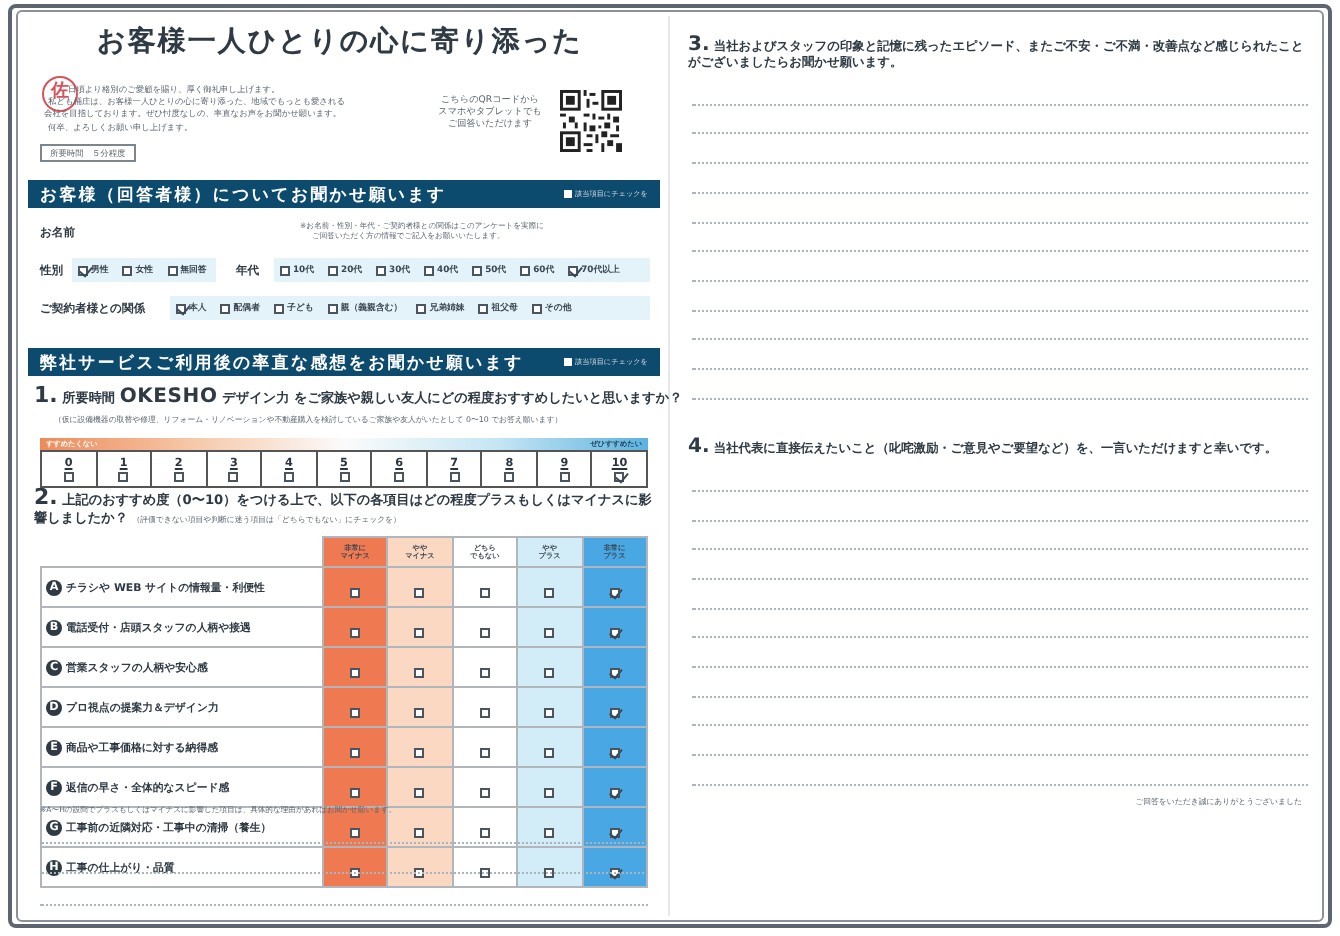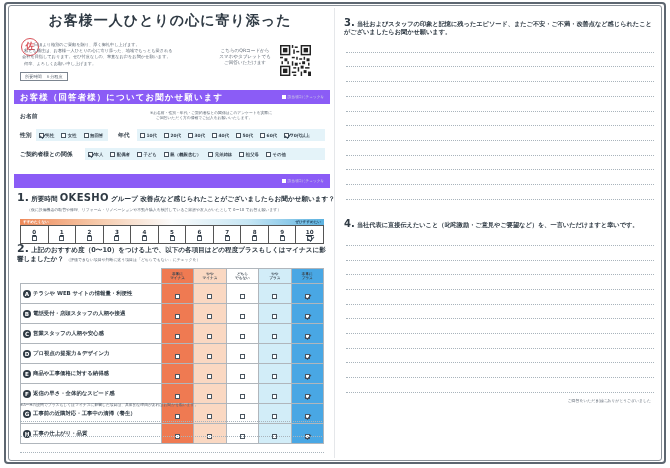--- a/index.html
+++ b/index.html
@@ -17,21 +17,21 @@
     font-size: 14px; font-weight: bold; letter-spacing: 1px; color: #2f3a44; }
   .stamp { position: absolute; left: 21px; top: 38px; width: 18px; height: 18px; border-radius: 50%;
     border: 1.5px solid #d9525a; color: #d9525a; font-size: 9px; font-weight: bold; text-align: center; line-height: 15px; }
   .intro { position: absolute; left: 22px; top: 42px; width: 190px; font-size: 4.2px; line-height: 6.2px; color: #5a6470; }
   .intro p { white-space: nowrap; }
   .time-box { position: absolute; left: 20px; top: 72px; border: 1px solid #7c8590; padding: 0 4px;
     font-size: 4.2px; line-height: 7px; color: #5a6470; }
   .qr-text { position: absolute; left: 212px; top: 48px; width: 66px; font-size: 4.6px; line-height: 6.2px; text-align: center; color: #5a6470; }
   .qr { position: absolute; left: 280px; top: 45px; width: 31px; height: 31px; }
 
-  .bar { position: absolute; left: 14px; width: 316px; height: 14px; background: #8b5cf6; color: #fff;
+  .bar { position: absolute; left: 14px; width: 316px; height: 14px; background: #0c4a6e; color: #fff;
     font-size: 8.4px; font-weight: bold; letter-spacing: 1.2px; padding-left: 6px; line-height: 14px; }
   .bar .bar-note { position: absolute; right: 6px; top: 0; font-size: 3.6px; font-weight: normal; letter-spacing: 0; color: #d6dbe0; }
   .bar .bar-note .mini-box { display: inline-block; width: 4px; height: 4px; background: #fff; margin-right: 2px; vertical-align: middle; }
 
   .lbl { position: absolute; font-size: 5.8px; font-weight: bold; color: #2f3a44; }
   .note-small { position: absolute; left: 150px; top: 110px; width: 170px; font-size: 3.8px; line-height: 5px; color: #5a6470; }
 
   .opt-strip { position: absolute; height: 12px; background: #e4f3f9; display: flex; align-items: center; padding-left: 3px; gap: 0; }
   .opt { display: inline-flex; align-items: center; font-size: 4.4px; font-weight: bold; color: #3a4550; margin-right: 7px; white-space: nowrap; }
   .cb { display: inline-block; width: 5px; height: 5px; border: 0.8px solid #4a5560; background: #fff; margin-right: 1.5px; position: relative; }
@@ -229,28 +229,29 @@
       <span class="cb"></span>
       <span>祖父母</span>
     </span>
   <span class="opt">
       <span class="cb"></span>
       <span>その他</span>
     </span>
 </div>
 
 <div class="bar" style="top:174px">
+  <span>弊社サービスご利用後の率直な感想をお聞かせ願います</span>
   <span class="bar-note"><span class="mini-box"></span><span>該当項目にチェックを</span></span>
 </div>
 
 <div class="q1">
   <span class="qnum">1.</span>
   <span>所要時間</span>
   <span class="brand">OKESHO</span>
-  <span>グループ 改善点など感じられたことがございましたらお聞かせ願います？</span>
+  <span>デザイン力 をご家族や親しい友人にどの程度おすすめしたいと思いますか？</span>
 </div>
 <div class="q1-sub">（仮に設備機器の取替や修理、リフォーム・リノベーションや不動産購入を検討しているご家族や友人がいたとして 0〜10 でお答え願います）</div>
 
 <div class="scale-grad">
   <span class="lo">すすめたくない</span>
   <span class="hi">ぜひすすめたい</span>
 </div>
 <div class="scale-cells">
   <div class="scale-cell">
       <span class="num">0</span>

